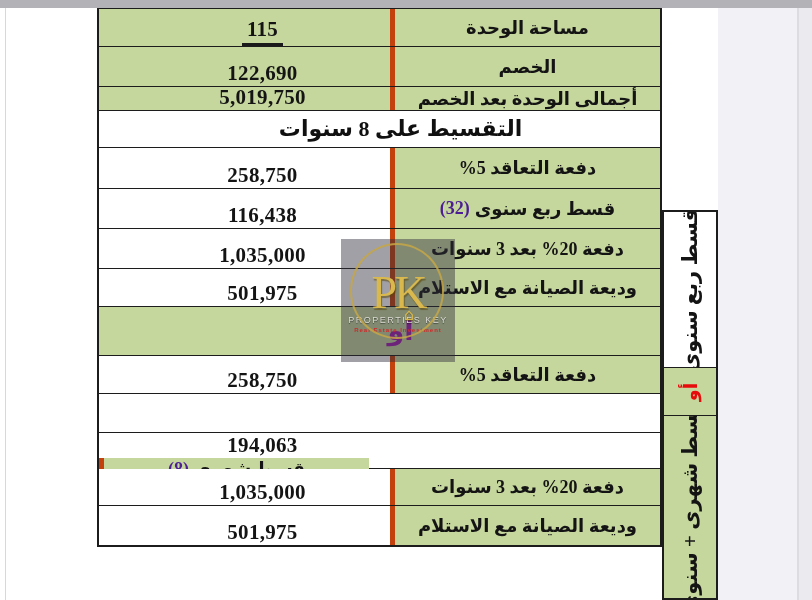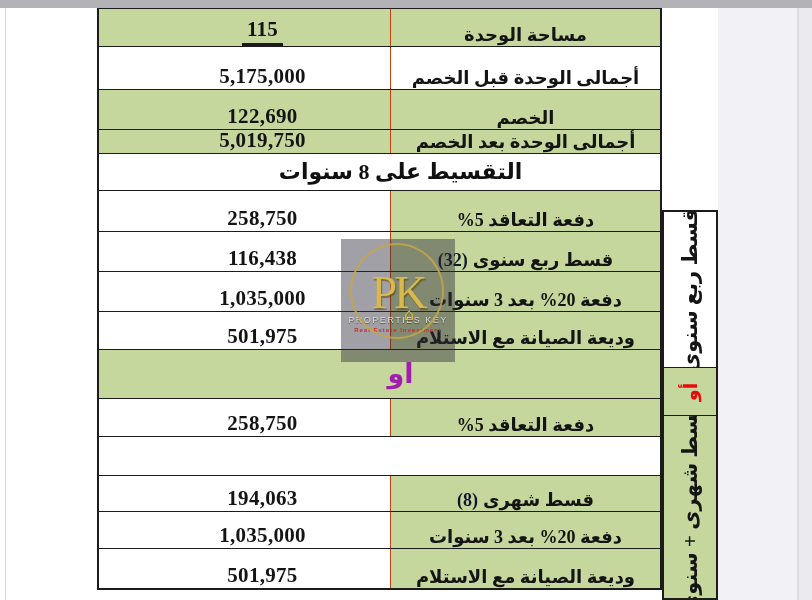--- a/index.html
+++ b/index.html
@@ -17,26 +17,26 @@
 
   
   .main-table{
     position:absolute;left:97px;top:8px;width:565px;
     border:2px solid #1c1c1c;border-top-width:1px;box-sizing:border-box;
     background:#ffffff;
   }
   .row{display:flex;flex-direction:row;border-top:1px solid #1c1c1c;box-sizing:border-box;}
   .row:first-child{border-top:none;}
   .vcellv{width:291px;display:flex;align-items:flex-end;justify-content:center;box-sizing:border-box;padding-left:36px;}
-  .lcell{width:270px;border-left:1px solid #c2410c;display:flex;align-items:flex-end;justify-content:center;gap:5px;box-sizing:border-box;direction:ltr;}
+  .lcell{width:270px;border-left:5px solid #c2410c;display:flex;align-items:center;justify-content:center;gap:5px;box-sizing:border-box;direction:ltr;}
   .green{background:#c6d79e;}
   .white{background:#ffffff;}
   .value{font-weight:bold;font-size:21px;color:#141414;letter-spacing:.3px;}
   .label{font-weight:bold;font-size:18px;color:#141414;direction:rtl;white-space:nowrap;}
-  .count{font-weight:bold;font-size:18px;color:#0f172a;}
+  .count{font-weight:bold;font-size:18px;color:#4c1d95;}
   .count:empty{display:none;}
   .underline{border-bottom:3px solid #1a1a1a;padding:0 5px 1px 5px;}
   .span-row{justify-content:center;align-items:center;display:flex;padding-left:42px;}
   .header-text{font-weight:bold;font-size:22px;color:#101010;direction:rtl;}
   .or-text{font-weight:bold;font-size:27px;color:#a21caf;direction:rtl;}
 
   
   .side-col{
     position:absolute;left:662px;top:210px;width:56px;height:390px;
     border:2px solid #1c1c1c;box-sizing:border-box;background:#fff;
@@ -79,21 +79,21 @@
   }
   .wm-tagline{
     font-family:"Liberation Sans",sans-serif;font-weight:bold;font-size:6px;
     letter-spacing:1px;color:#cf2a2a;white-space:nowrap;margin-top:2px;
   }
 
   
   .h1{height:37px;} .h2{height:43px;} .h3{height:40px;} .h4{height:24px;}
   .h5{height:37px;} .h6{height:41px;} .h7{height:40px;} .h8{height:40px;}
   .h9{height:38px;} .h10{height:49px;} .h11{height:38px;} .h12{height:39px;}
-  .h13{height:36px;} .h14{height:37px;} .h15{height:40px;}
+  .h13{height:36px;flex-direction:column;} .h14{height:37px;} .h15{height:40px;}
   .sc1{height:155px;} .sc2{height:48px;} .sc3{height:183px;}
 </style>
 </head>
 <body>
 
 <div class="topbar"></div>
 <div class="left-edge"></div>
 <div class="right-zone"></div>
 <div class="right-line"></div>
 <div class="right-far"></div>
@@ -102,28 +102,20 @@
 
   <div class="row h1">
     <div class="vcellv green">
       <span class="value underline">115</span>
     </div>
     <div class="lcell green">
       <span class="label">مساحة الوحدة</span>
     </div>
   </div>
 
-  <div class="row h2">
-    <div class="vcellv white">
-      <span class="value">5,175,000</span>
-    </div>
-    <div class="lcell white">
-      <span class="label">أجمالى الوحدة قبل الخصم</span>
-    </div>
-  </div>
 
   <div class="row h3">
     <div class="vcellv green">
       <span class="value">122,690</span>
     </div>
     <div class="lcell green">
       <span class="label">الخصم</span>
     </div>
   </div>
 

